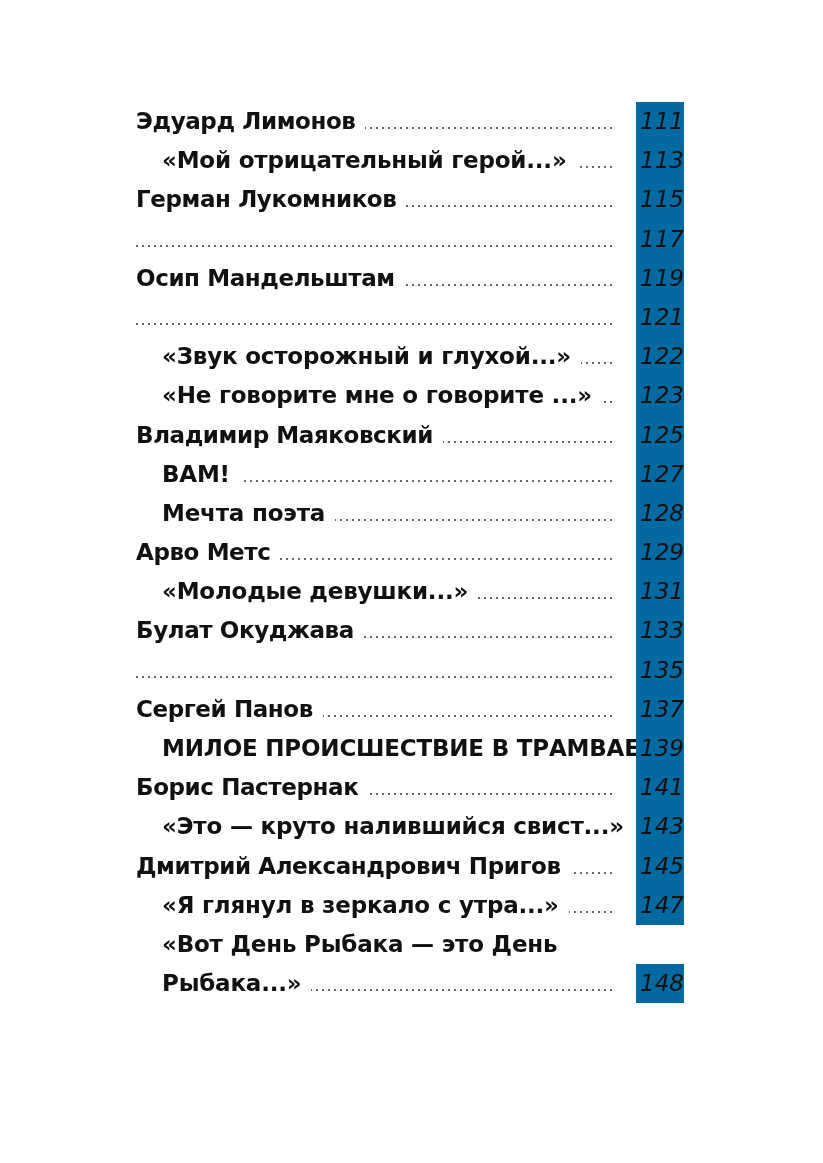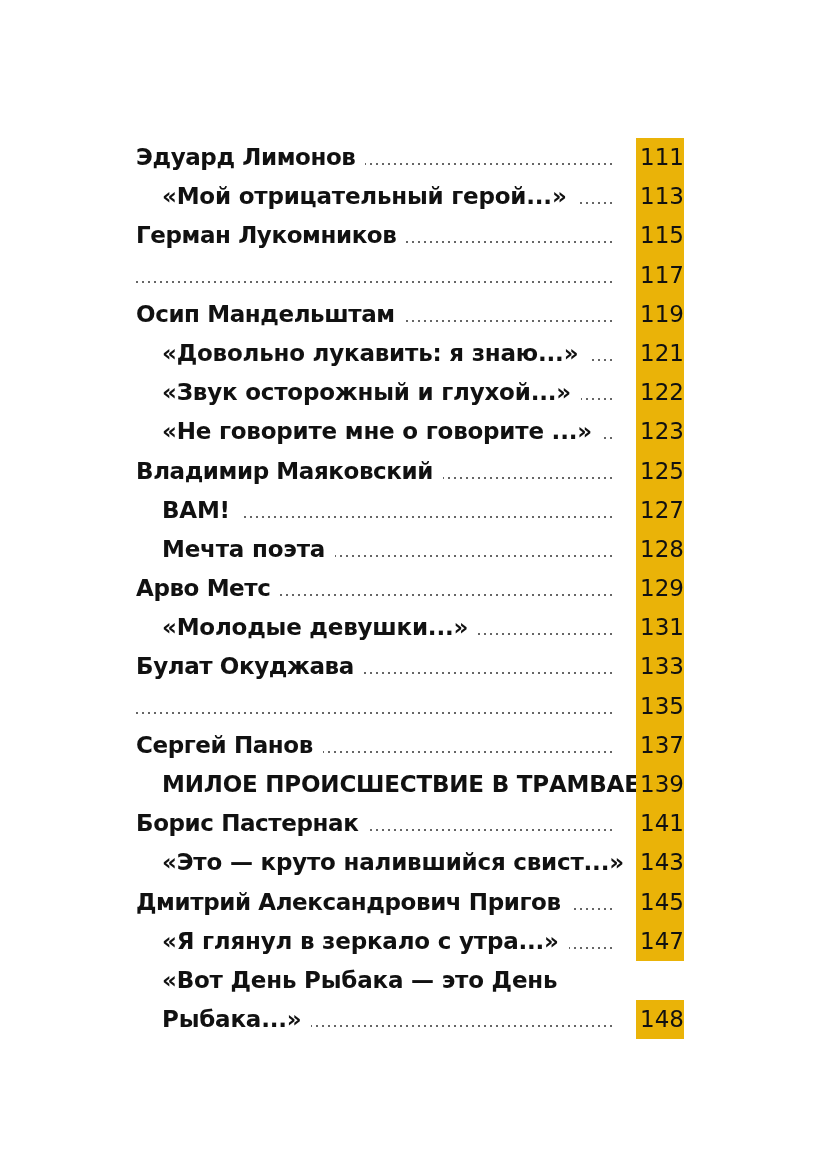--- a/index.html
+++ b/index.html
@@ -1,26 +1,26 @@
 <!DOCTYPE html>
 <html><head>
 <meta charset="utf-8">
 <style>
   html, body { margin:0; padding:0; background:#ffffff; }
   body { width:823px; height:1163px; position:relative; overflow:hidden;
          font-family:"DejaVu Sans","Liberation Sans",sans-serif; color:#111; }
-  #toc { position:absolute; left:136px; top:102px; width:548px;margin-top:36px; }
+  #toc { position:absolute; left:136px; top:102px; width:548px; }
   .row { position:relative; height:39.2px; line-height:39.2px; font-size:23px; white-space:nowrap; }
   .row.author .title { font-weight:bold; letter-spacing:-0.4px; }
   .row.item .title { padding-left:26px; letter-spacing:-0.2px; }
   .title { position:absolute; left:0; top:0; background:#fff; padding-right:10px; z-index:2;font-weight:bold; }
   .dots { position:absolute; left:0; right:70px; top:25px; height:2px;
           background-image:radial-gradient(circle, #666 0.8px, transparent 1px);
           background-size:6px 2px; background-repeat:repeat-x; background-position:right; z-index:1; }
-  .page { position:absolute; right:0; top:0; background:#eab308; padding-left:4px; z-index:2; }
+  .page { position:absolute; right:0; top:0; background:#0369a1; padding-left:4px; z-index:2;font-style:italic; }
 </style>
 </head>
 <body>
 
 <div id="toc">
 
 <div class="row author">
       <span class="title">Эдуард Лимонов</span>
       <span class="dots"></span>
       <span class="page">111</span>
@@ -38,21 +38,20 @@
     <div class="row item">
       <span class="dots"></span>
       <span class="page">117</span>
     </div>
     <div class="row author">
       <span class="title">Осип Мандельштам</span>
       <span class="dots"></span>
       <span class="page">119</span>
     </div>
     <div class="row item">
-      <span class="title">«Довольно лукавить: я знаю...»</span>
       <span class="dots"></span>
       <span class="page">121</span>
     </div>
     <div class="row item">
       <span class="title">«Звук осторожный и глухой...»</span>
       <span class="dots"></span>
       <span class="page">122</span>
     </div>
     <div class="row item">
       <span class="title">«Не говорите мне о говорите ...»</span>

